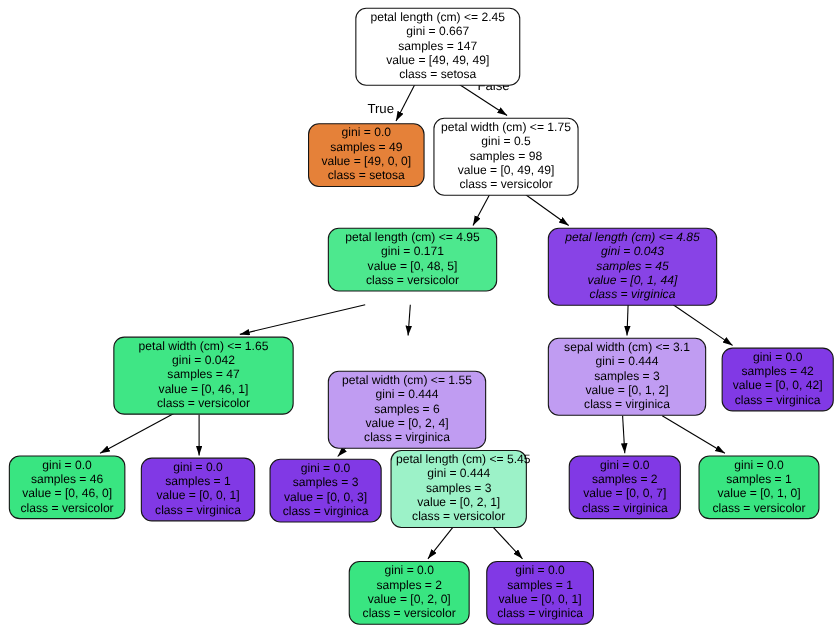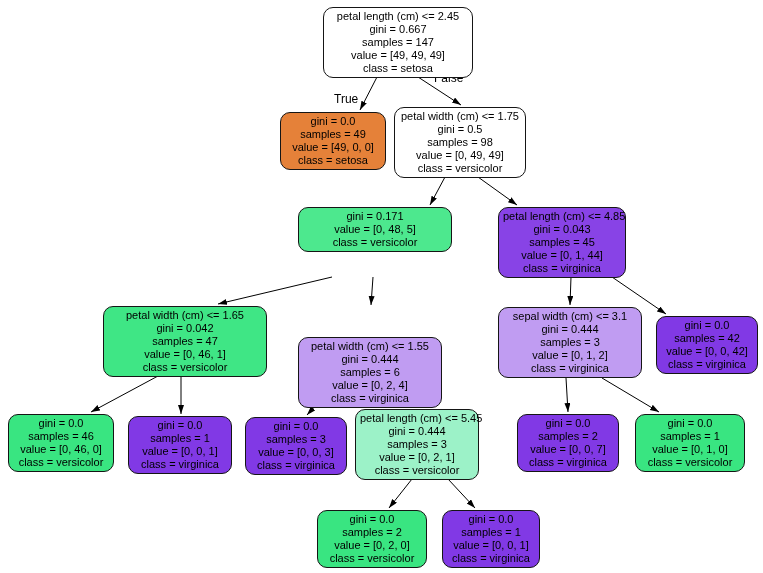--- a/index.html
+++ b/index.html
@@ -68,26 +68,27 @@
 
   <div class="node" style="left: 394px; top: 107px; width: 132px; background-color: rgb(255, 255, 255);">
     <span class="ln">petal width (cm) &lt;= 1.75</span>
     <span class="ln">gini = 0.5</span>
     <span class="ln">samples = 98</span>
     <span class="ln">value = [0, 49, 49]</span>
     <span class="ln">class = versicolor</span>
   </div>
 
   <div class="node" style="left: 298px; top: 207px; width: 154px; background-color: rgb(77, 232, 142);">
+    <span class="ln">petal length (cm) &lt;= 4.95</span>
     <span class="ln">gini = 0.171</span>
     <span class="ln">value = [0, 48, 5]</span>
     <span class="ln">class = versicolor</span>
   </div>
 
-  <div class="node" style="left: 498px; top: 207px; width: 128px; background-color: rgb(136, 67, 230);">
+  <div class="node" style="left: 498px; top: 207px; width: 154px; background-color: rgb(136, 67, 230); font-style: italic;">
     <span class="ln">petal length (cm) &lt;= 4.85</span>
     <span class="ln">gini = 0.043</span>
     <span class="ln">samples = 45</span>
     <span class="ln">value = [0, 1, 44]</span>
     <span class="ln">class = virginica</span>
   </div>
 
   <div class="node" style="left: 103px; top: 306px; width: 164px; background-color: rgb(63, 230, 133);">
     <span class="ln">petal width (cm) &lt;= 1.65</span>
     <span class="ln">gini = 0.042</span>

